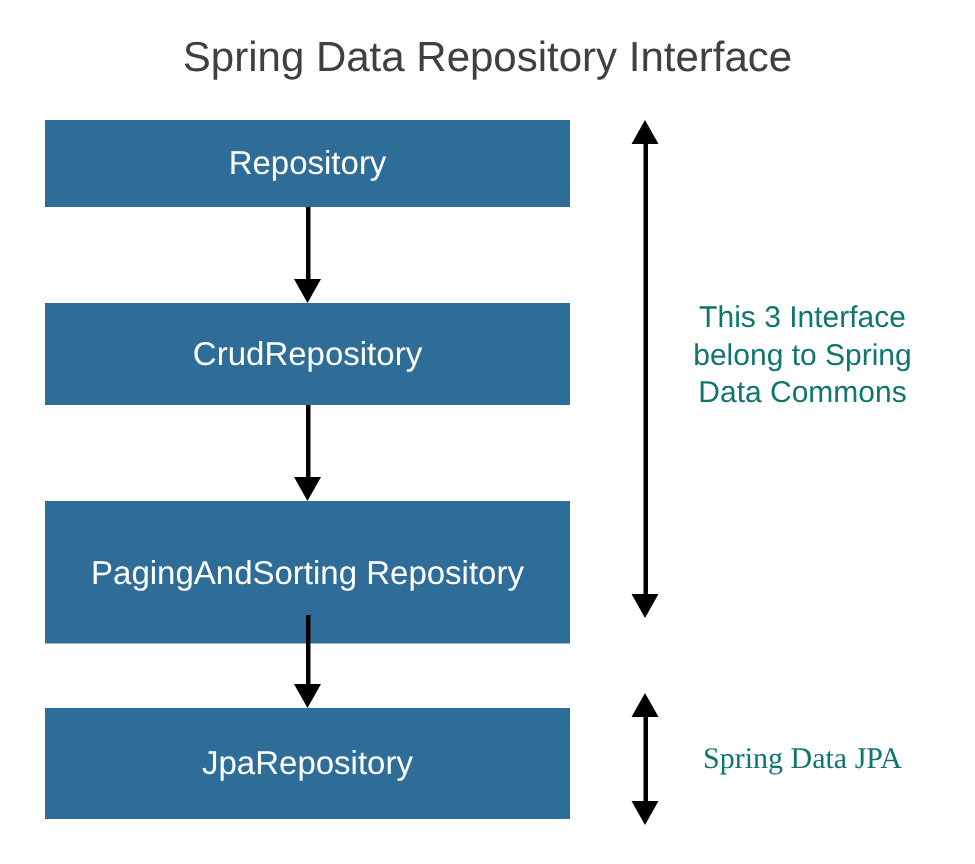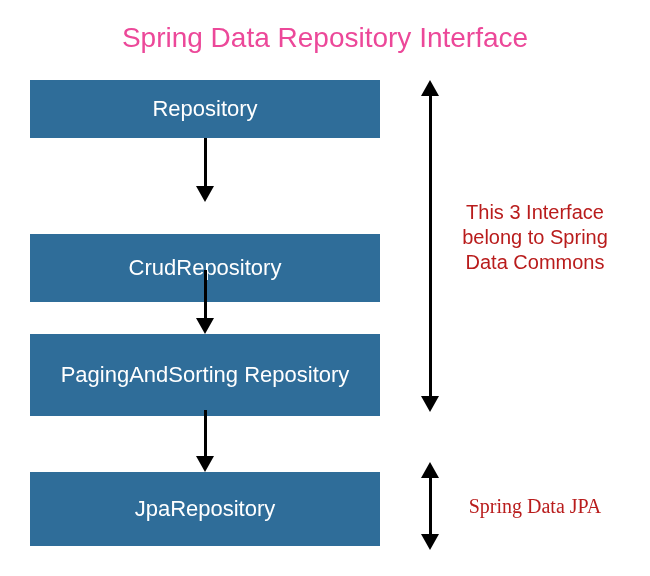--- a/index.html
+++ b/index.html
@@ -7,21 +7,21 @@
       width: 650px;
       height: 576px;
       background: #ffffff;
       font-family: "Segoe UI", "Myriad Pro", Arial, sans-serif;
       position: relative;
     }
     .title {
       text-align: center;
       font-size: 28px;
       font-weight: 400;
-      color: #ec4899;
+      color: #404040;
       padding-top: 22px;
       padding-bottom: 18px;
       width: 100%;
     }
     .diagram {
       position: absolute;
       top: 80px;
       left: 30px;
       width: 590px;
     }
@@ -31,22 +31,22 @@
       color: #ffffff;
       font-size: 22px;
       display: flex;
       align-items: center;
       justify-content: center;
       text-align: center;
       line-height: 1.15;
       padding: 6px 8px;
     }
     .box1 { position: absolute; top: 0px;   height: 58px; }
-    .box2 { position: absolute; top: 122px; height: 68px; margin-top: 32px; }
-    .box3 { position: absolute; top: 254px; height: 82px; }
+    .box2 { position: absolute; top: 122px; height: 68px; }
+    .box3 { position: absolute; top: 254px; height: 95px; }
     .box4 { position: absolute; top: 392px; height: 74px; }
 
     
     .down-arrow {
       position: absolute;
       left: 175px;
       width: 0;
     }
     .down-arrow-shaft {
       position: absolute;
@@ -103,21 +103,21 @@
     .r1 .range-head-up   { top: 0px; }
     .r1 .range-shaft     { top: 14px; height: 302px; }
     .r1 .range-head-down { top: 316px; }
     
     .r2 .range-head-up   { top: 382px; }
     .r2 .range-shaft     { top: 396px; height: 58px; }
     .r2 .range-head-down { top: 454px; }
 
     .annotation {
       position: absolute;
-      color: #b91c1c;
+      color: #0f766e;
       font-size: 20px;
       line-height: 1.25;
       text-align: center;
     }
     .ann1 { left: 420px; top: 120px; width: 170px; }
     .ann2 { left: 420px; top: 414px; width: 170px; font-family: Liberation Serif, serif; }
   </style>
 </head>
 <body>
 

